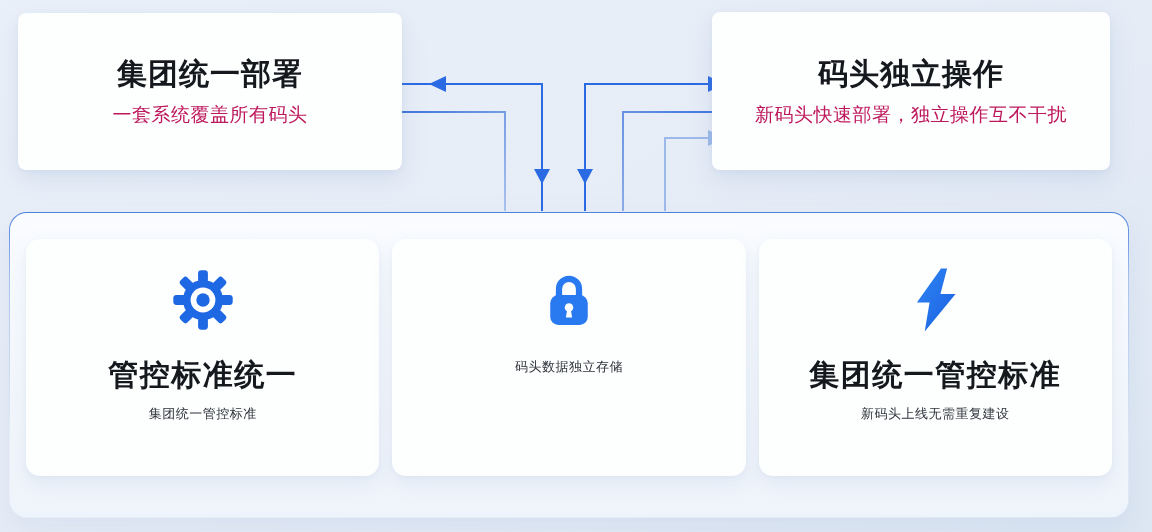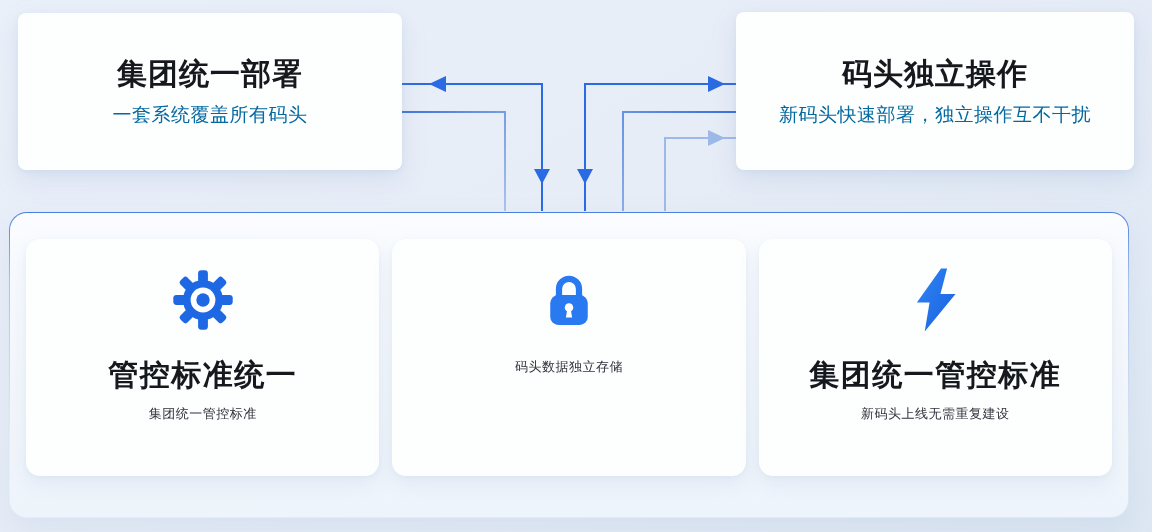--- a/index.html
+++ b/index.html
@@ -15,26 +15,26 @@
   .top-card{
     position:absolute;
     background:#fdfefe;
     border-radius:8px;
     box-shadow:0 10px 26px rgba(130,155,200,.18), 0 2px 6px rgba(130,155,200,.10);
     display:flex;flex-direction:column;align-items:center;justify-content:center;
     gap:16px;
     z-index:3;
   }
   .top-card.left{left:18px;top:13px;width:384px;height:157px;}
-  .top-card.right{left:736px;top:12px;width:398px;height:158px;}
+  .top-card.right{left:712px;top:12px;width:398px;height:158px;}
   .top-card .title{
     font-size:30px;font-weight:700;color:#15181d;letter-spacing:1px;line-height:1;
   }
   .top-card .subtitle{
-    font-size:19px;font-weight:400;color:#0369a1;line-height:1;letter-spacing:.5px;
+    font-size:19px;font-weight:400;color:#be185d;line-height:1;letter-spacing:.5px;
   }
 
   
   .connectors{position:absolute;inset:0;z-index:2;pointer-events:none;}
 
   
   .feature-panel{
     position:absolute;left:9px;top:212px;width:1120px;height:306px;
     border-radius:18px;
     border:1.6px solid transparent;

